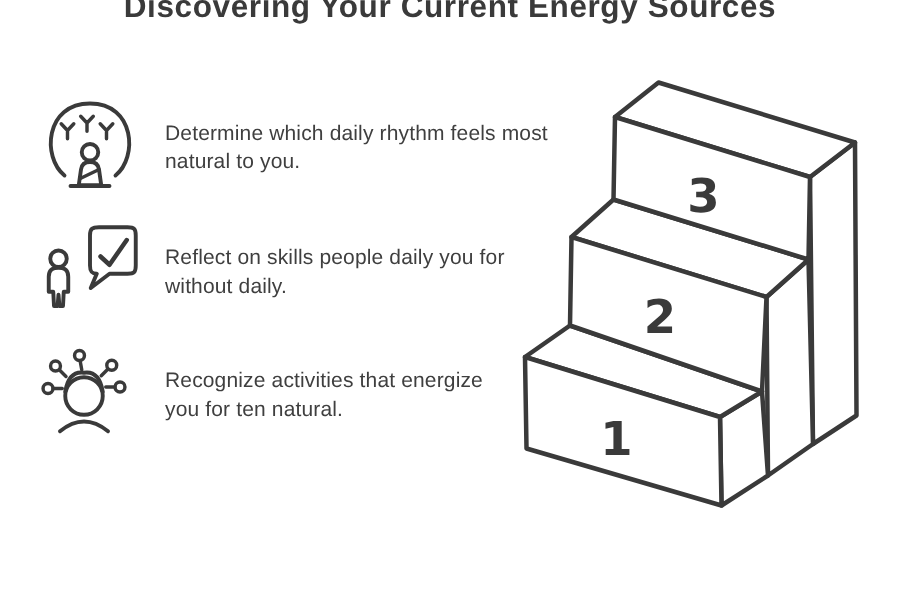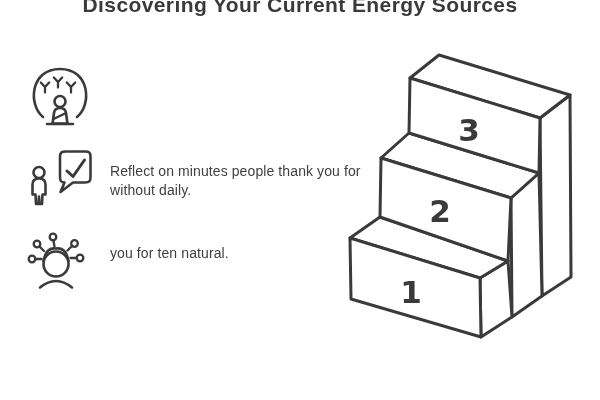--- a/index.html
+++ b/index.html
@@ -37,47 +37,52 @@
   <svg class="icon" style="left:28px;top:63px;" viewBox="0 0 64 64">
     <path class="ic" d="M 15,54 C 0,42 2,6 32,6 C 62,6 64,42 49,54"></path>
     <path class="ic ic-thin" d="M12.8,19.5 L17,24 L21.2,19.5 M17,24 L17,29.5
              M25.8,14.5 L30,19 L34.2,14.5 M30,19 L30,24.5
              M38.8,19.5 L43,24 L47.2,19.5 M43,24 L43,29.5"></path>
     <circle class="ic ic-fill" cx="32" cy="38.5" r="5.5"></circle>
     <path class="ic ic-fill" d="M 24.5,60.5 L 26,50 C 26.5,46 29,45 32,45 C 35,45 37.5,46 38,50 L 39.5,60.5 Z"></path>
     <path class="ic ic-thin" d="M 25.5,56 L 38,50"></path>
     <path class="ic" d="M 19,61 L 45,61"></path>
   </svg>
+  <div class="item" style="top:79px;">
+    <div class="item-line">Determine which daily rhythm feels most</div>
+    <div class="item-line">natural to you.</div>
+  </div>
 
   <svg class="icon" style="left:28px;top:146px;" viewBox="0 0 64 64">
     <path class="ic ic-fill" d="M 38,5.5 L 57,5.5 C 61.5,5.5 62.5,6.5 62.5,11 L 62.5,31 C 62.5,35.5 61.5,36.5 57,36.5
              L 45,36.5 L 32.5,46 L 36.5,36.5 C 33,36.5 32,35 32,31 L 32,11 C 32,6.5 33.5,5.5 38,5.5 Z"></path>
     <path class="ic" style="stroke-width:3;" d="M 39,25 L 45,30.5 L 56.5,14"></path>
     <circle class="ic ic-fill" cx="11" cy="26.5" r="5.5"></circle>
     <path class="ic ic-fill" d="M 4.5,48.5 L 4.5,38.5 C 4.5,33.5 7.5,32.5 11,32.5 C 14.5,32.5 17.5,33.5 17.5,38.5
              L 17.5,48.5 L 14.5,48.5 L 14,58 L 11.6,58 L 11,50.5 L 10.4,58 L 8,58 L 7.5,48.5 Z"></path>
   </svg>
   <div class="item" style="top:162px;">
-    <div class="item-line">Reflect on minutes people thank you for</div>
+    <div class="item-line">Reflect on skills people daily you for</div>
     <div class="item-line">without daily.</div>
   </div>
 
   <svg class="icon" style="left:24px;top:228px;" viewBox="0 0 64 64">
     <path class="ic ic-thin" d="M 30.5,18.5 L 29.5,13 M 20,23 L 15.5,18.5 M 43.5,22.5 L 48,18
              M 17.5,31 L 11.5,31 M 46.5,30 L 52.5,30"></path>
     <circle class="ic ic-thin" cx="29" cy="9" r="3.3"></circle>
     <circle class="ic ic-thin" cx="13" cy="16" r="3.3"></circle>
     <circle class="ic ic-thin" cx="50.5" cy="15.5" r="3.3"></circle>
     <circle class="ic ic-thin" cx="8" cy="31" r="3.3"></circle>
     <circle class="ic ic-thin" cx="56" cy="30" r="3.3"></circle>
     <circle class="ic ic-fill" cx="32" cy="36" r="12.5"></circle>
     <path class="ic" d="M 19.5,33 Q 22,19 32,20.5 Q 42,19 44.5,33"></path>
     <path class="ic" d="M 16,59.5 Q 32,46.5 48,59.5"></path>
   </svg>
   <div class="item" style="top:244px;">
+    <div class="item-line">Recognize activities that energize</div>
     <div class="item-line">you for ten natural.</div>
   </div>
 
   <svg class="stairs" viewBox="338 46 246 302">
     <path class="face" d="M 540,118 L 570,95 L 571,277 L 542,296 Z"></path>
     <path class="face" d="M 511,198 L 539,173 L 542,296 L 512,317 Z"></path>
     <path class="face" d="M 480,278 L 508,261 L 512,317 L 481,337 Z"></path>
     <path class="face" d="M 410,78 L 439,55 L 570,95 L 540,118 Z"></path>
     <path class="face" d="M 381,158 L 409,133 L 539,173 L 511,198 Z"></path>
     <path class="face" d="M 350,238 L 380,217 L 508,261 L 480,278 Z"></path>

